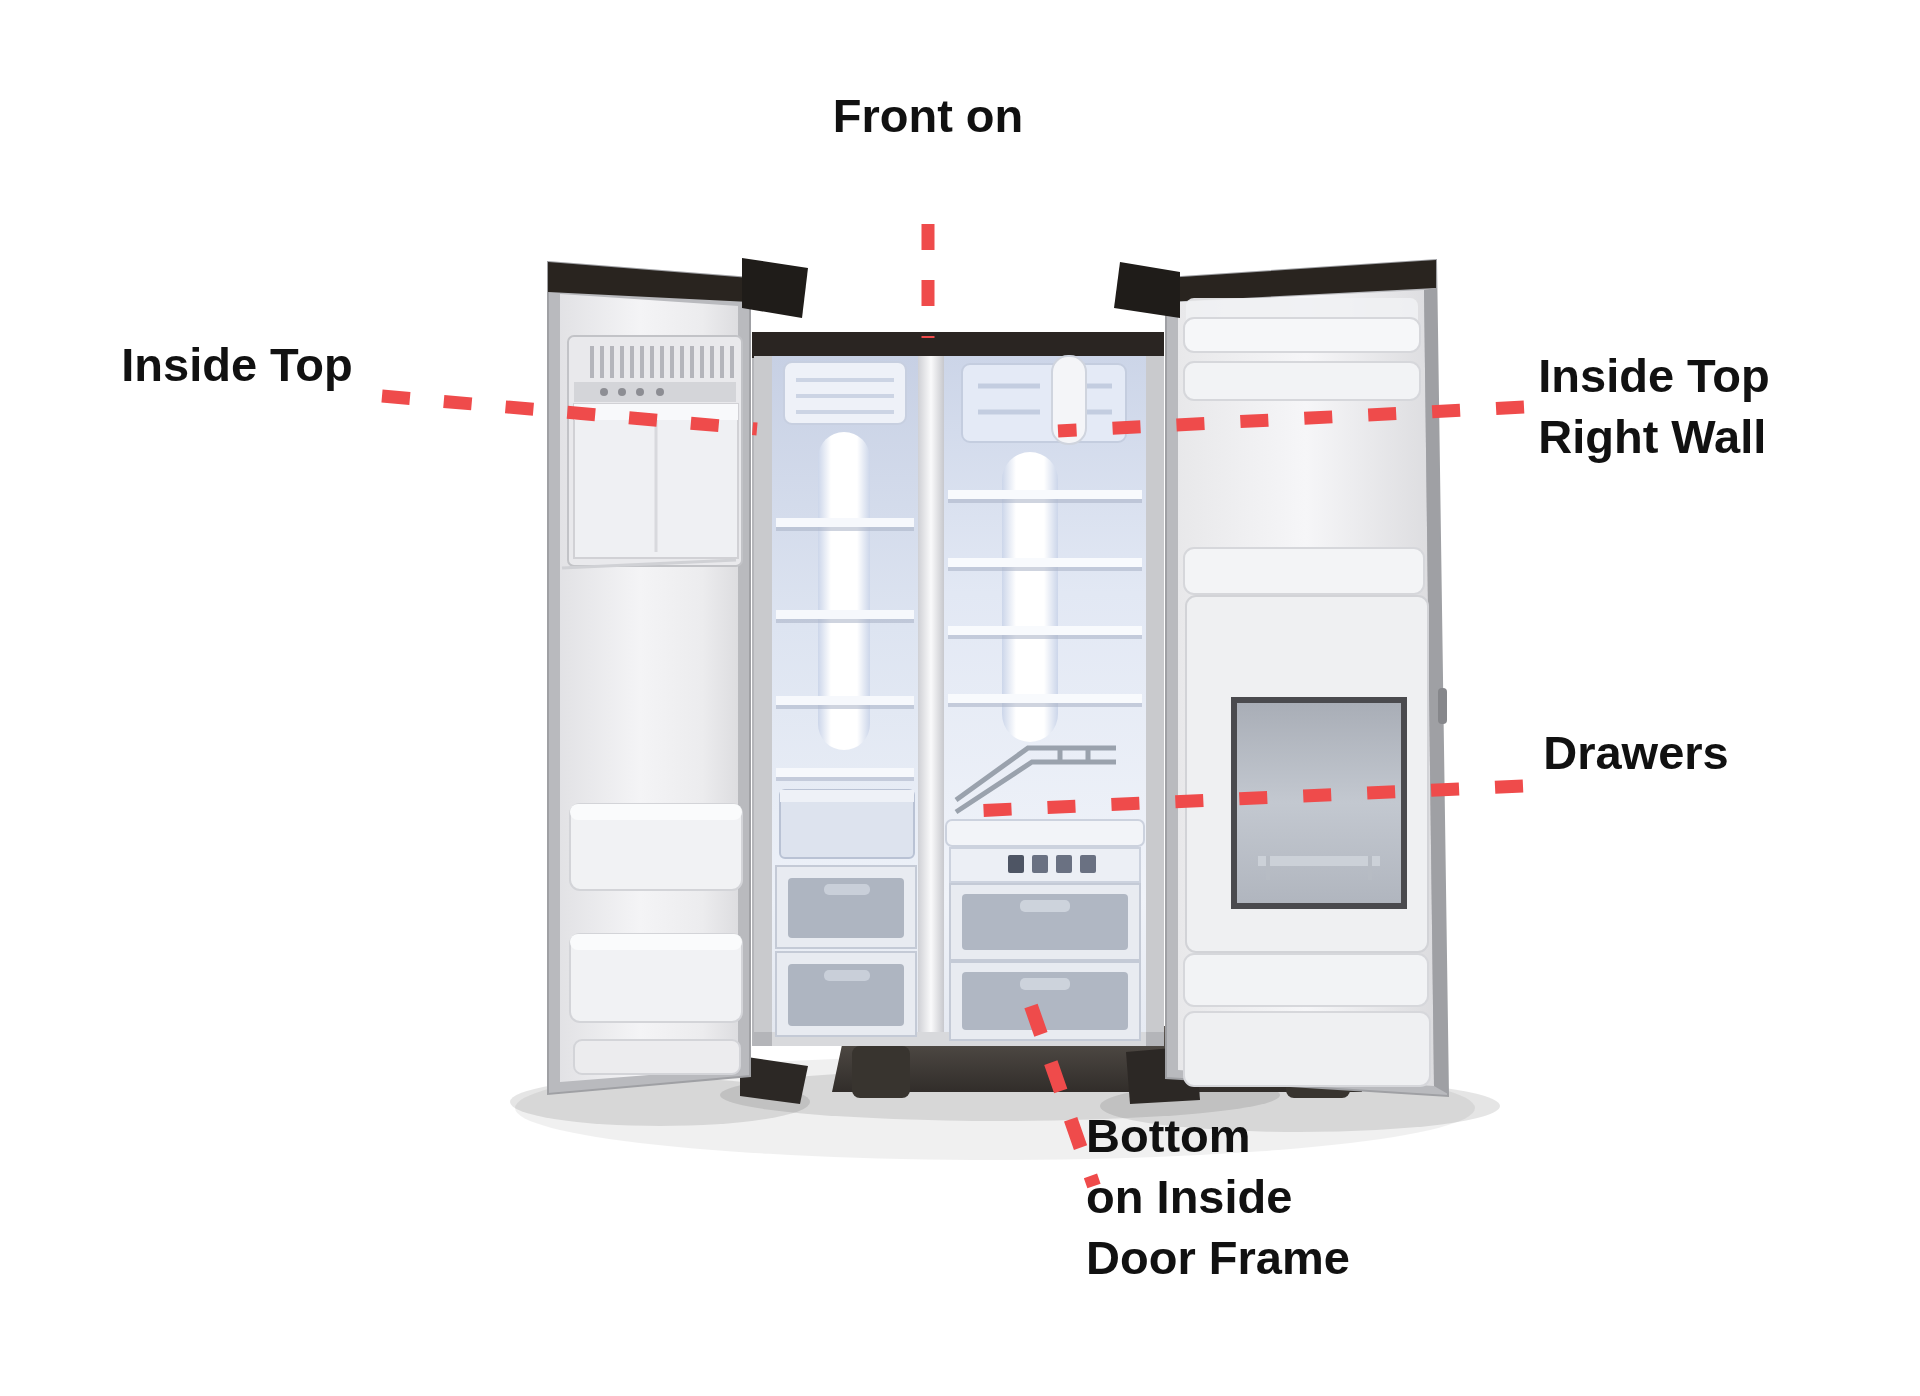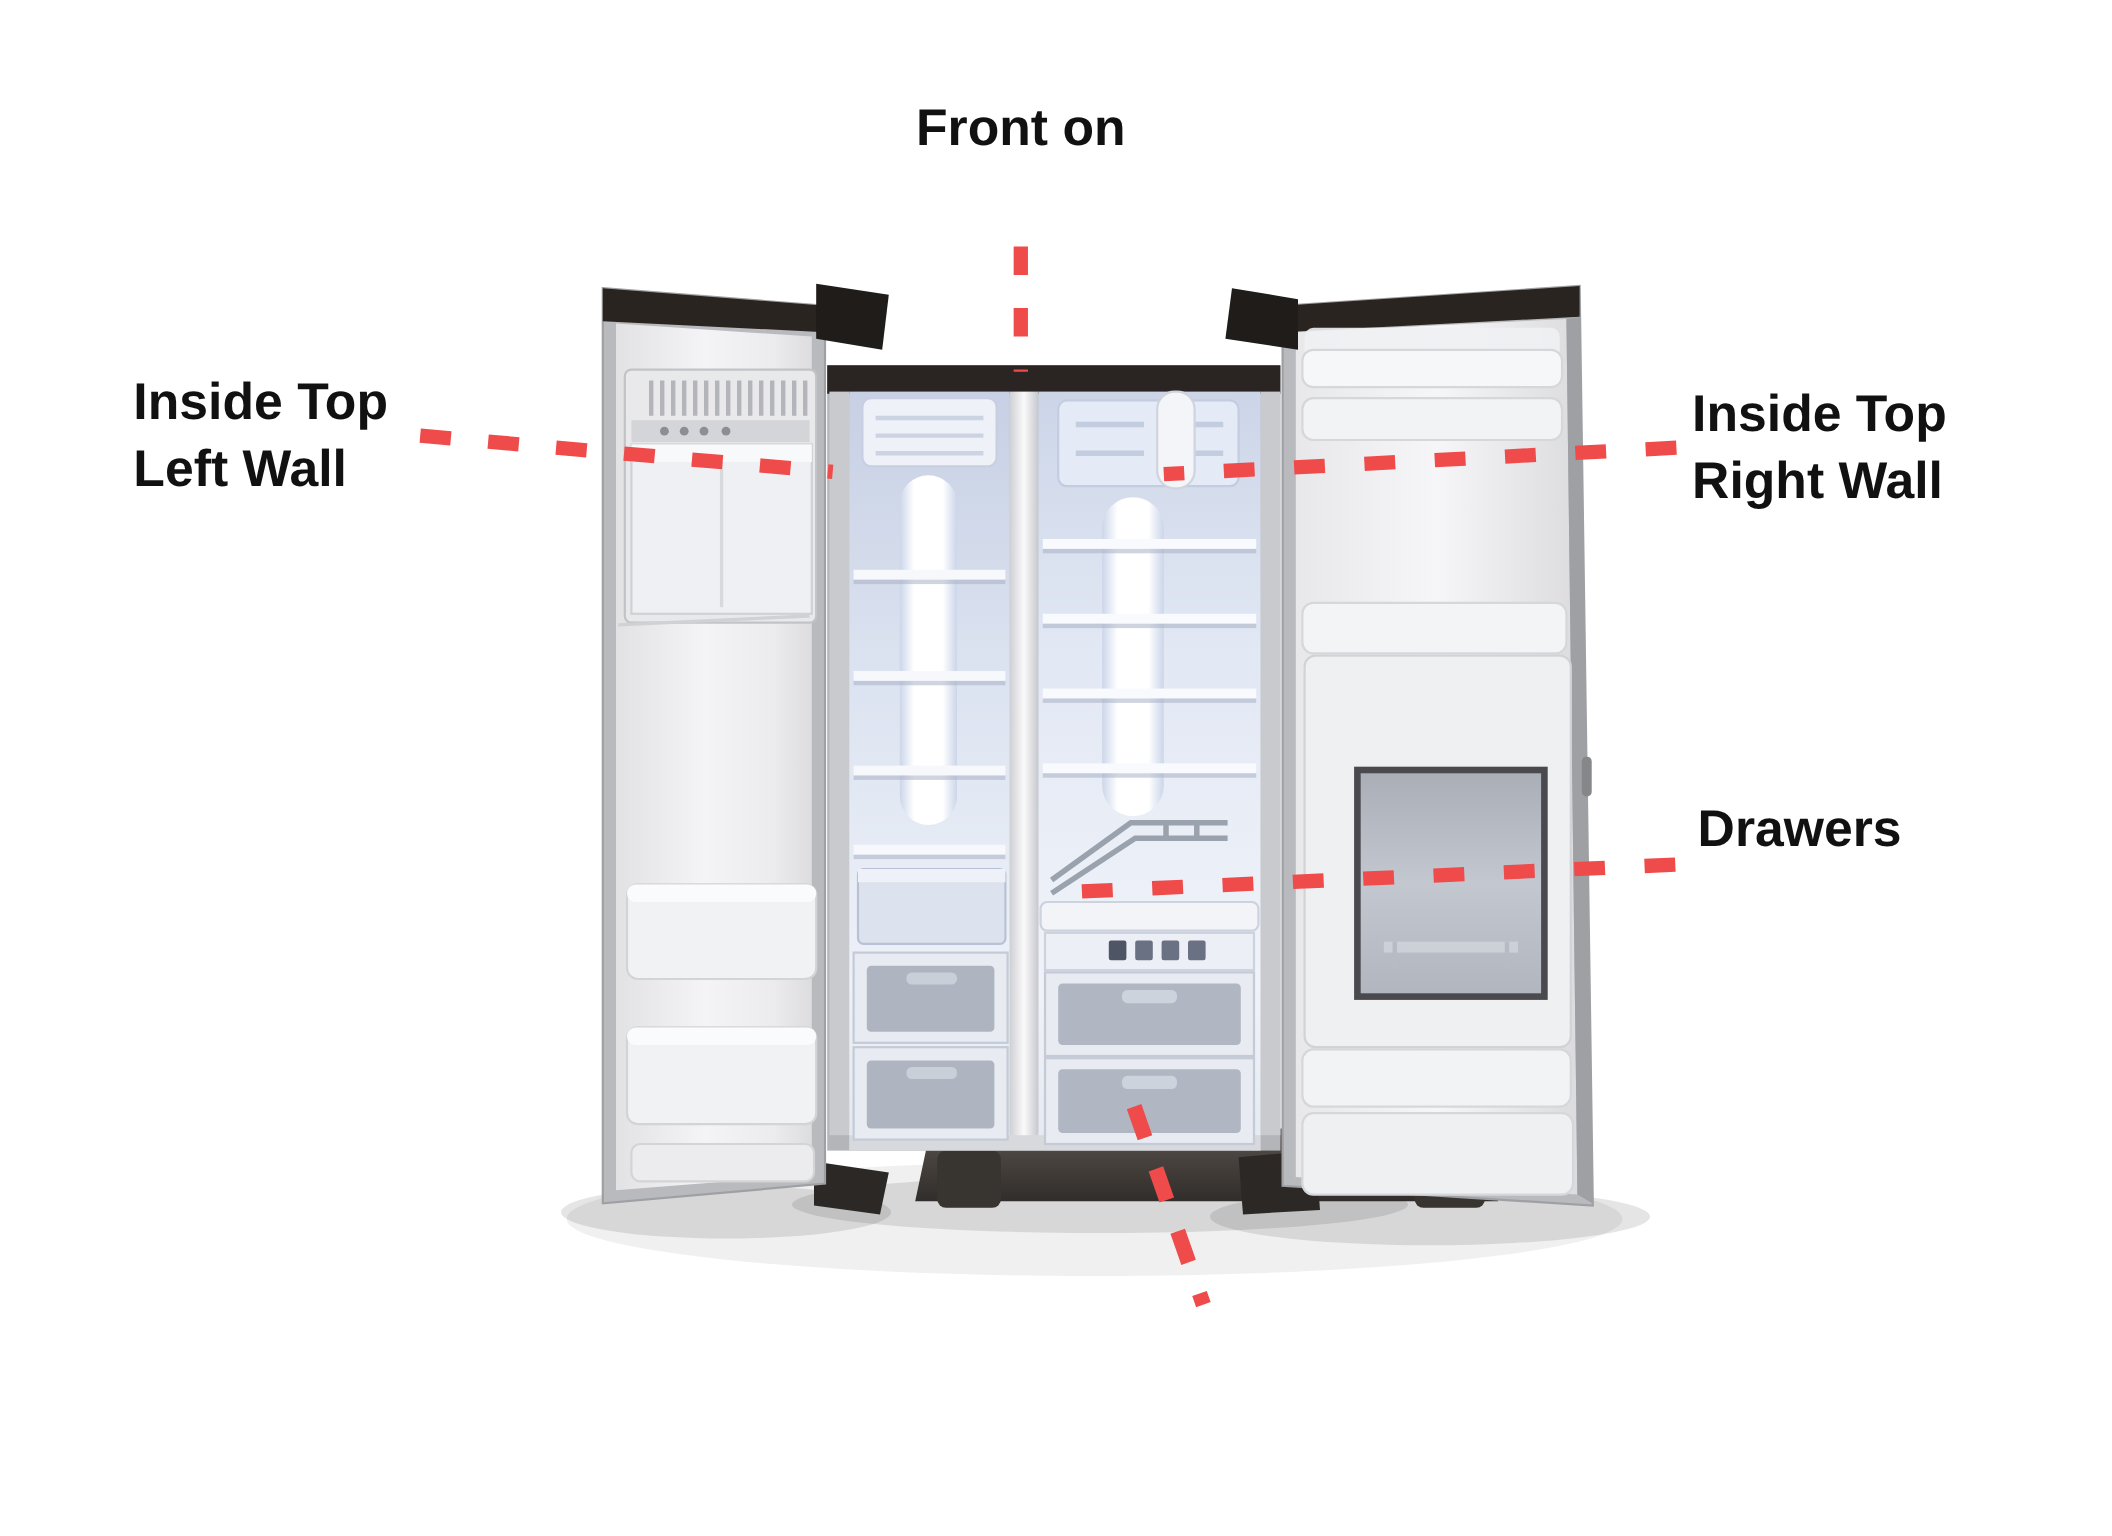--- a/index.html
+++ b/index.html
@@ -230,26 +230,30 @@
       <line x1="1031" y1="1006" x2="1094" y2="1186" stroke-width="14" stroke-dasharray="30 30"></line>
     </g>
   </svg>
 
   <div class="callout-label" style="left:928px;top:85px">
     <div>Front on</div>
   </div>
 
   <div class="callout-label" style="left:237px;top:334px">
     <div>Inside Top</div>
-    <div>Left Wall</div>
   </div>
 
   <div class="callout-label" style="left:1654px;top:345px">
     <div>Inside Top</div>
     <div>Right Wall</div>
   </div>
 
   <div class="callout-label" style="left:1636px;top:722px">
     <div>Drawers</div>
   </div>
 
+  <div class="callout-label" style="left:1218px;top:1105px">
+    <div>Bottom</div>
+    <div>on Inside</div>
+    <div>Door Frame</div>
+  </div>
 
 </div>
 
 </body></html>

